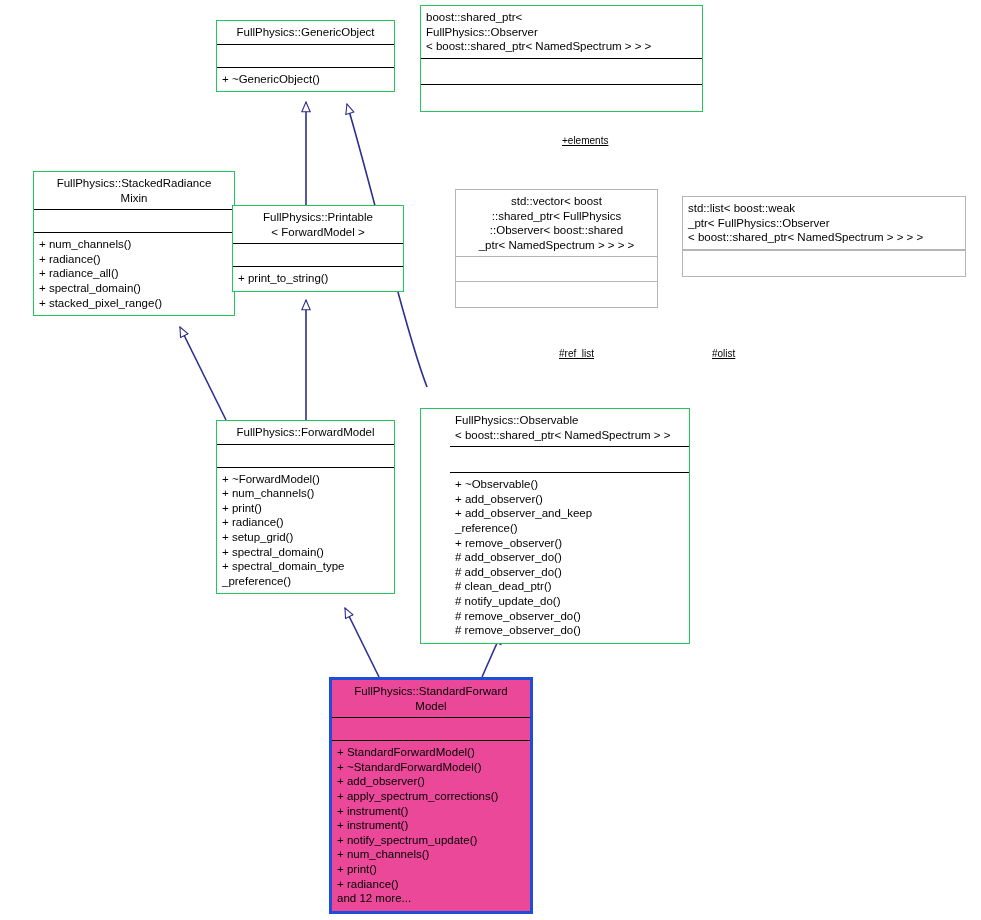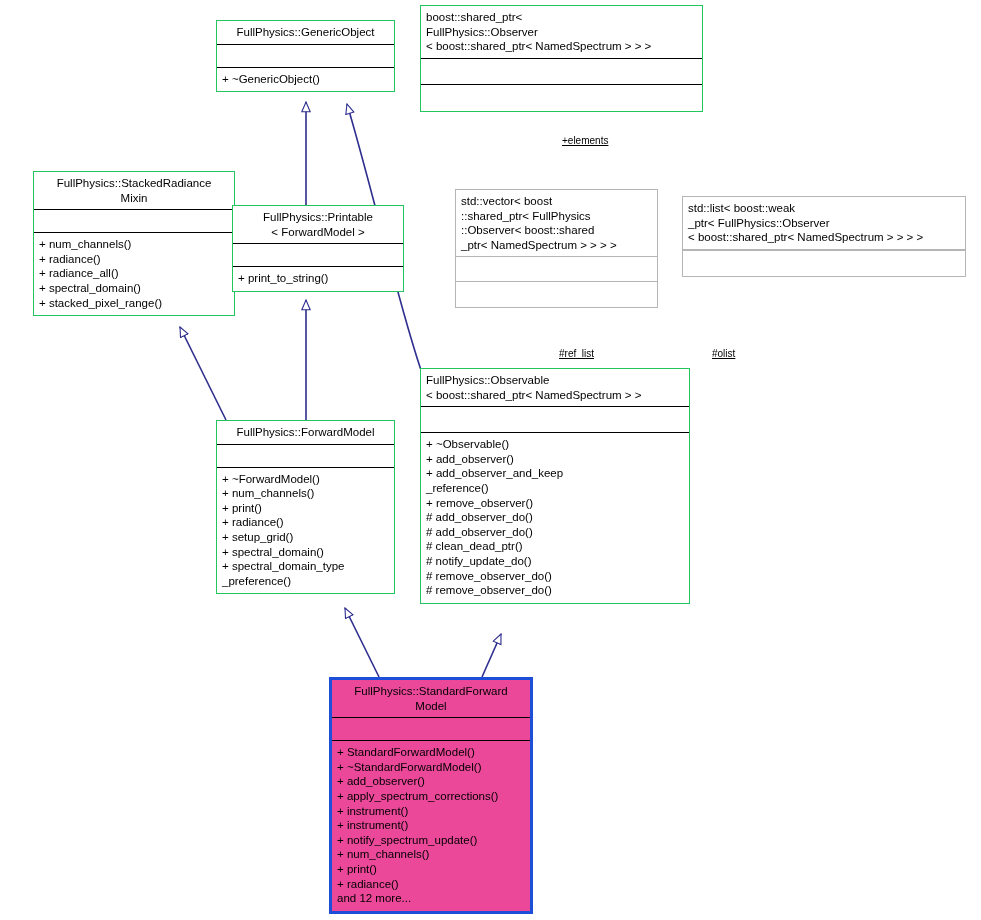--- a/index.html
+++ b/index.html
@@ -158,21 +158,21 @@
   <div class="uml-box" style="left:232px; top:205px; width:172px;">
     <div class="uml-title">FullPhysics::Printable
 &lt; ForwardModel &gt;</div>
     <div class="uml-sep"></div>
     <div class="uml-attrs"></div>
     <div class="uml-sep"></div>
     <div class="uml-ops">+ print_to_string()</div>
   </div>
 
   <div class="uml-box gray-border" style="left:455px; top:189px; width:203px;">
-    <div class="uml-title" style="text-align:left;">std::vector&lt; boost
+    <div class="uml-title" style="text-align:center;">std::vector&lt; boost
 ::shared_ptr&lt; FullPhysics
 ::Observer&lt; boost::shared
 _ptr&lt; NamedSpectrum &gt; &gt; &gt; &gt;</div>
     <div class="uml-sep"></div>
     <div class="uml-attrs" style="min-height:16px;"></div>
     <div class="uml-sep"></div>
     <div class="uml-ops" style="min-height:16px;"></div>
   </div>
 
   <div class="uml-box gray-border" style="left:682px; top:196px; width:284px;">
@@ -192,21 +192,21 @@
     <div class="uml-ops">+ ~ForwardModel()
 + num_channels()
 + print()
 + radiance()
 + setup_grid()
 + spectral_domain()
 + spectral_domain_type
 _preference()</div>
   </div>
 
-  <div class="uml-box" style="left:420px; top:368px; width:270px;">
+  <div class="uml-box" style="left:420px; top:408px; width:270px;padding-left:29px;">
     <div class="uml-title" style="text-align:left;">FullPhysics::Observable
 &lt; boost::shared_ptr&lt; NamedSpectrum &gt; &gt;</div>
     <div class="uml-sep"></div>
     <div class="uml-attrs" style="min-height:17px;"></div>
     <div class="uml-sep"></div>
     <div class="uml-ops">+ ~Observable()
 + add_observer()
 + add_observer_and_keep
 _reference()
 + remove_observer()

